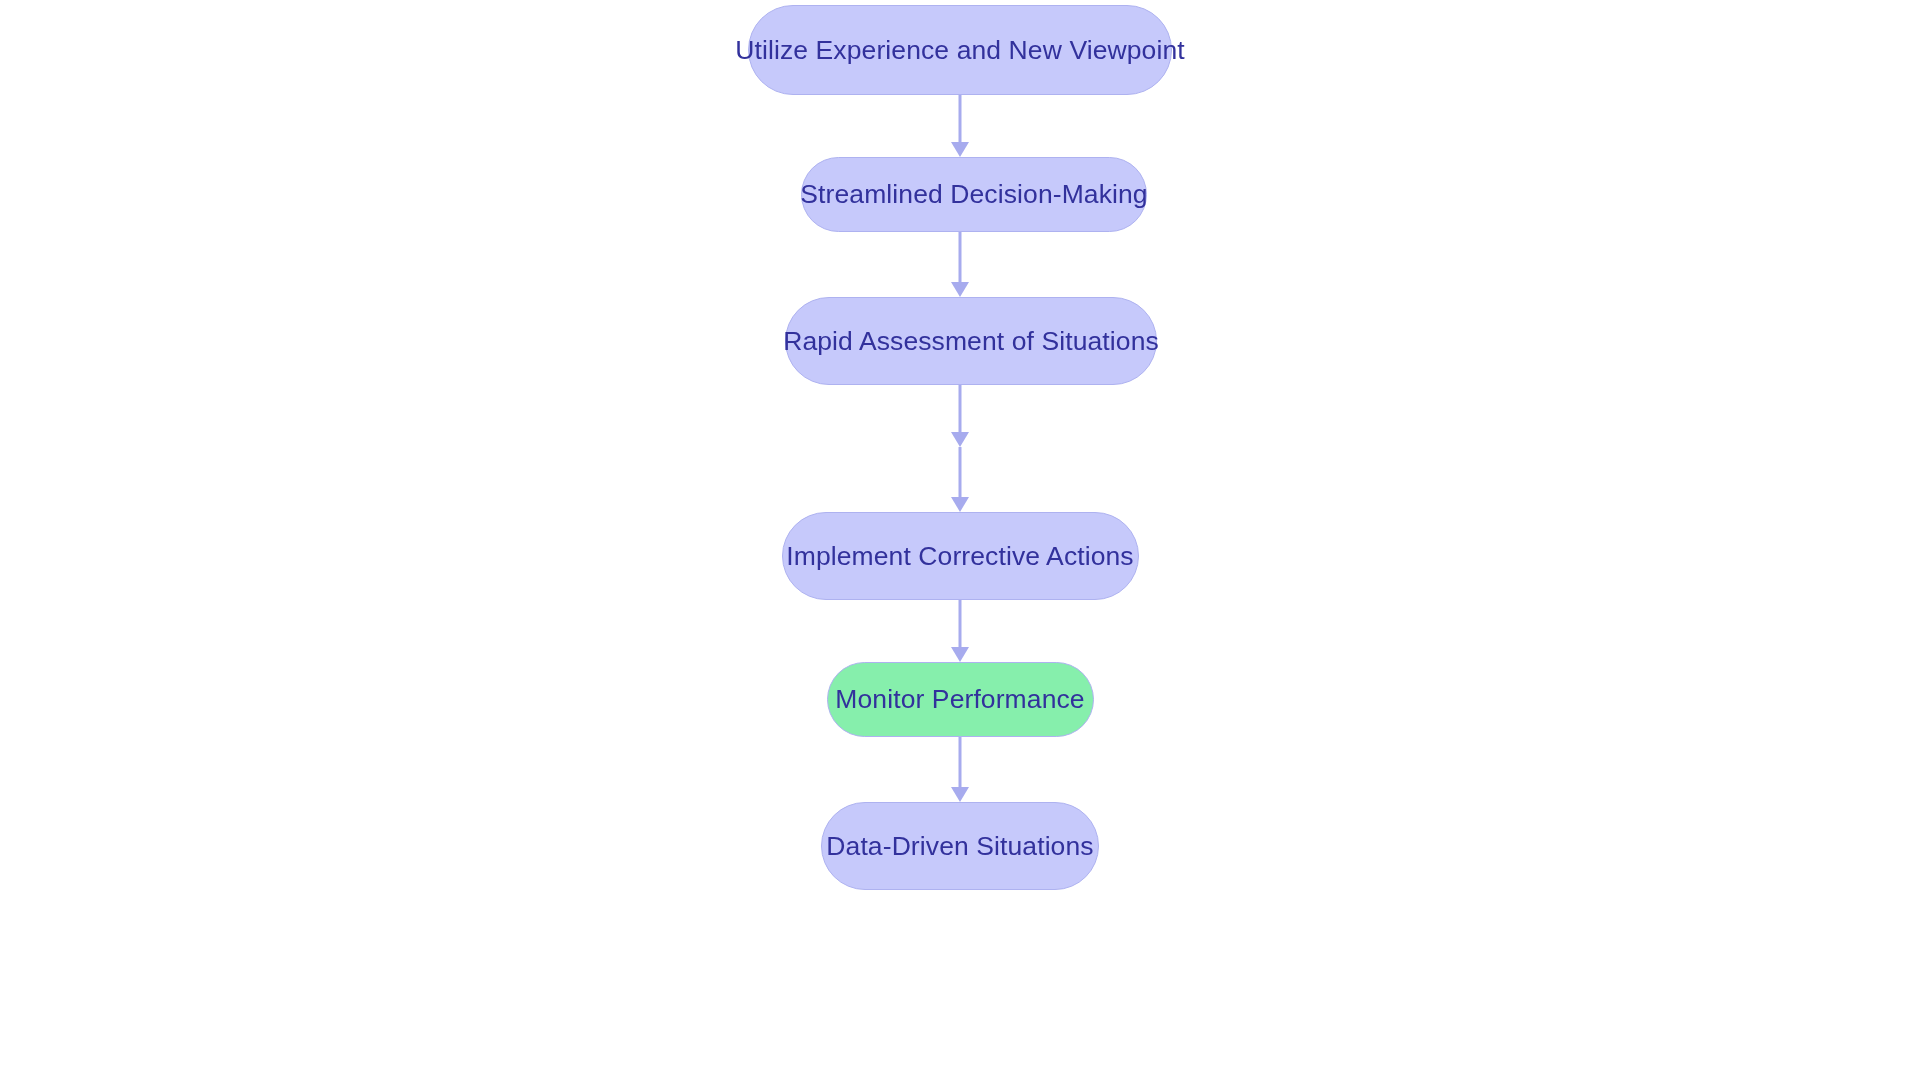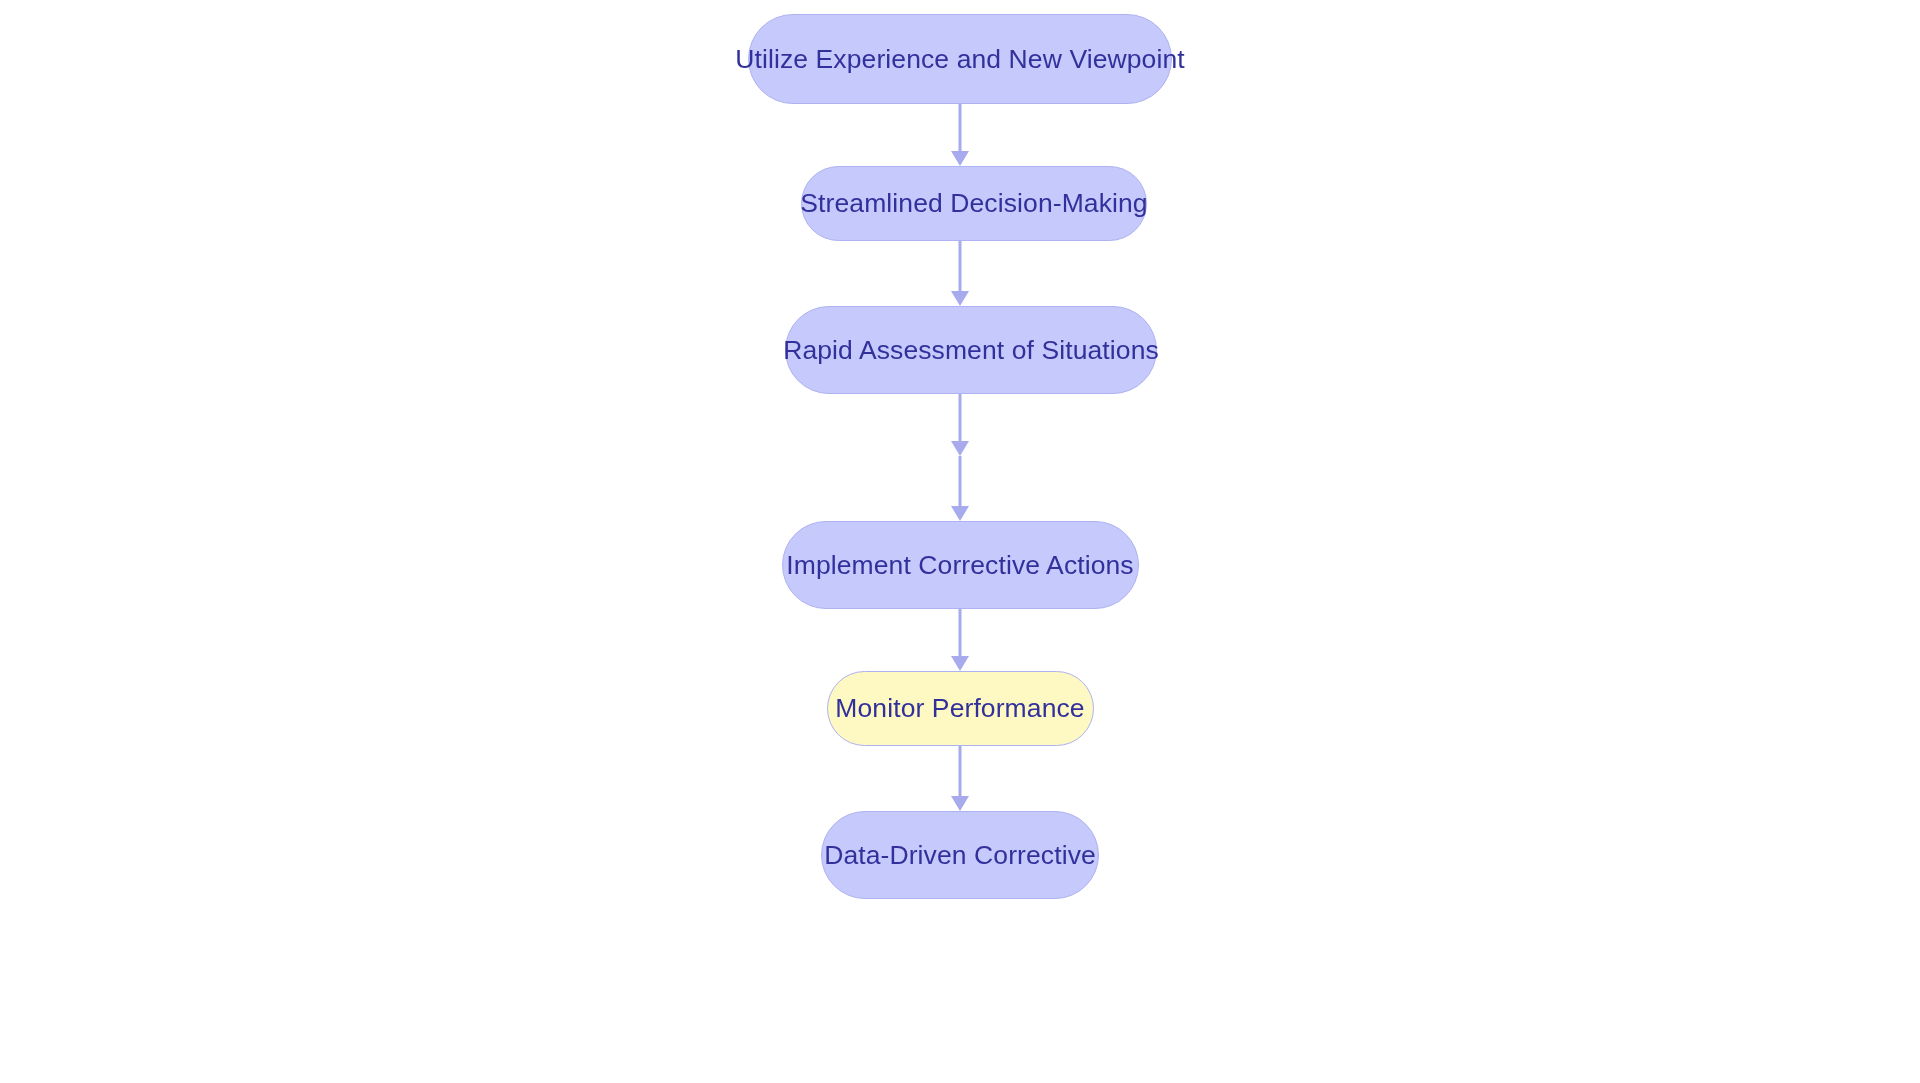--- a/index.html
+++ b/index.html
@@ -70,21 +70,21 @@
     border-right: 9.5px solid transparent;
     border-top: 15px solid #a7abee;
   }
 </style>
 </head>
 <body>
 
 <div id="flowchart" style="background: rgb(255, 255, 255);">
   <div class="chain">
 
-    <div class="node" id="node-0" style="width: 424px; height: 90px; background: rgb(198, 201, 251); border-color: rgb(174, 178, 240); color: rgb(50, 49, 156); margin-top: 14px;">Utilize Experience and New Viewpoint</div>
+    <div class="node" id="node-0" style="width: 424px; height: 90px; background: rgb(198, 201, 251); border-color: rgb(174, 178, 240); color: rgb(50, 49, 156); margin-top: 5px;">Utilize Experience and New Viewpoint</div>
 
     <div class="connector" id="conn-0" style="height: 62px;">
       <span class="stem" style="height: 49px; background: rgb(167, 171, 238);"></span>
       <span class="head" style="top: 47px; border-top-color: rgb(167, 171, 238);"></span>
     </div>
 
     <div class="node" id="node-1" style="width: 346px; height: 75px; background: rgb(198, 201, 251); border-color: rgb(174, 178, 240); color: rgb(50, 49, 156); margin-left: 28px;">Streamlined Decision-Making</div>
 
     <div class="connector" id="conn-1" style="height: 65px;">
       <span class="stem" style="height: 52px; background: rgb(167, 171, 238);"></span>
@@ -104,23 +104,23 @@
       <span class="head" style="top: 50px; border-top-color: rgb(167, 171, 238);"></span>
     </div>
 
     <div class="node" id="node-4" style="width: 357px; height: 88px; background: rgb(198, 201, 251); border-color: rgb(174, 178, 240); color: rgb(50, 49, 156);">Implement Corrective Actions</div>
 
     <div class="connector" id="conn-4" style="height: 62px;">
       <span class="stem" style="height: 49px; background: rgb(167, 171, 238);"></span>
       <span class="head" style="top: 47px; border-top-color: rgb(167, 171, 238);"></span>
     </div>
 
-    <div class="node" id="node-5" style="width: 267px; height: 75px; background: #fef9c3; border-color: rgb(174, 178, 240); color: rgb(50, 49, 156);">Monitor Performance</div>
+    <div class="node" id="node-5" style="width: 267px; height: 75px; background: #86efac; border-color: rgb(174, 178, 240); color: rgb(50, 49, 156);">Monitor Performance</div>
 
     <div class="connector" id="conn-5" style="height: 65px;">
       <span class="stem" style="height: 52px; background: rgb(167, 171, 238);"></span>
       <span class="head" style="top: 50px; border-top-color: rgb(167, 171, 238);"></span>
     </div>
 
-    <div class="node" id="node-6" style="width: 278px; height: 88px; background: rgb(198, 201, 251); border-color: rgb(174, 178, 240); color: rgb(50, 49, 156);">Data-Driven Corrective</div>
+    <div class="node" id="node-6" style="width: 278px; height: 88px; background: rgb(198, 201, 251); border-color: rgb(174, 178, 240); color: rgb(50, 49, 156);">Data-Driven Situations</div>
 
   </div>
 </div>
 
 </body></html>

